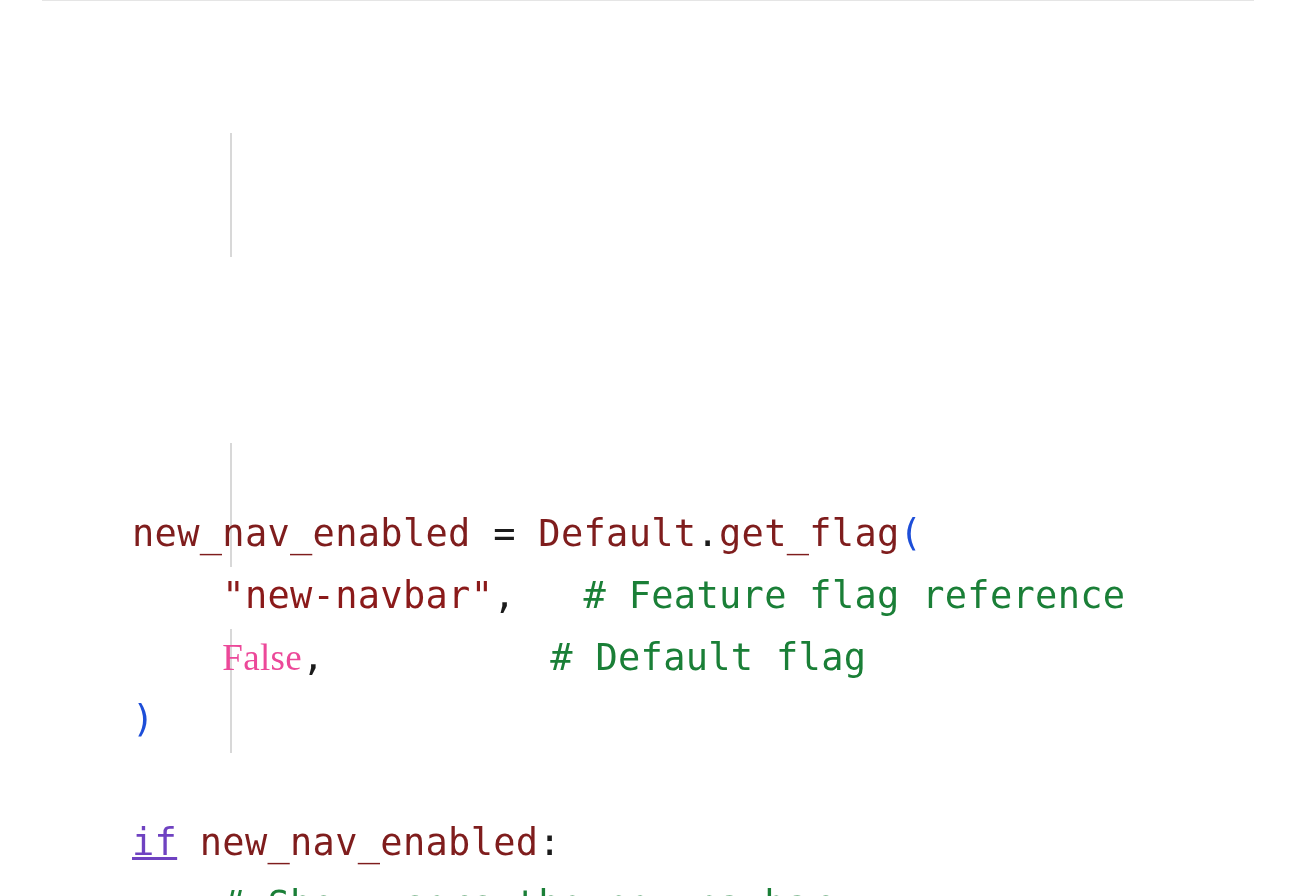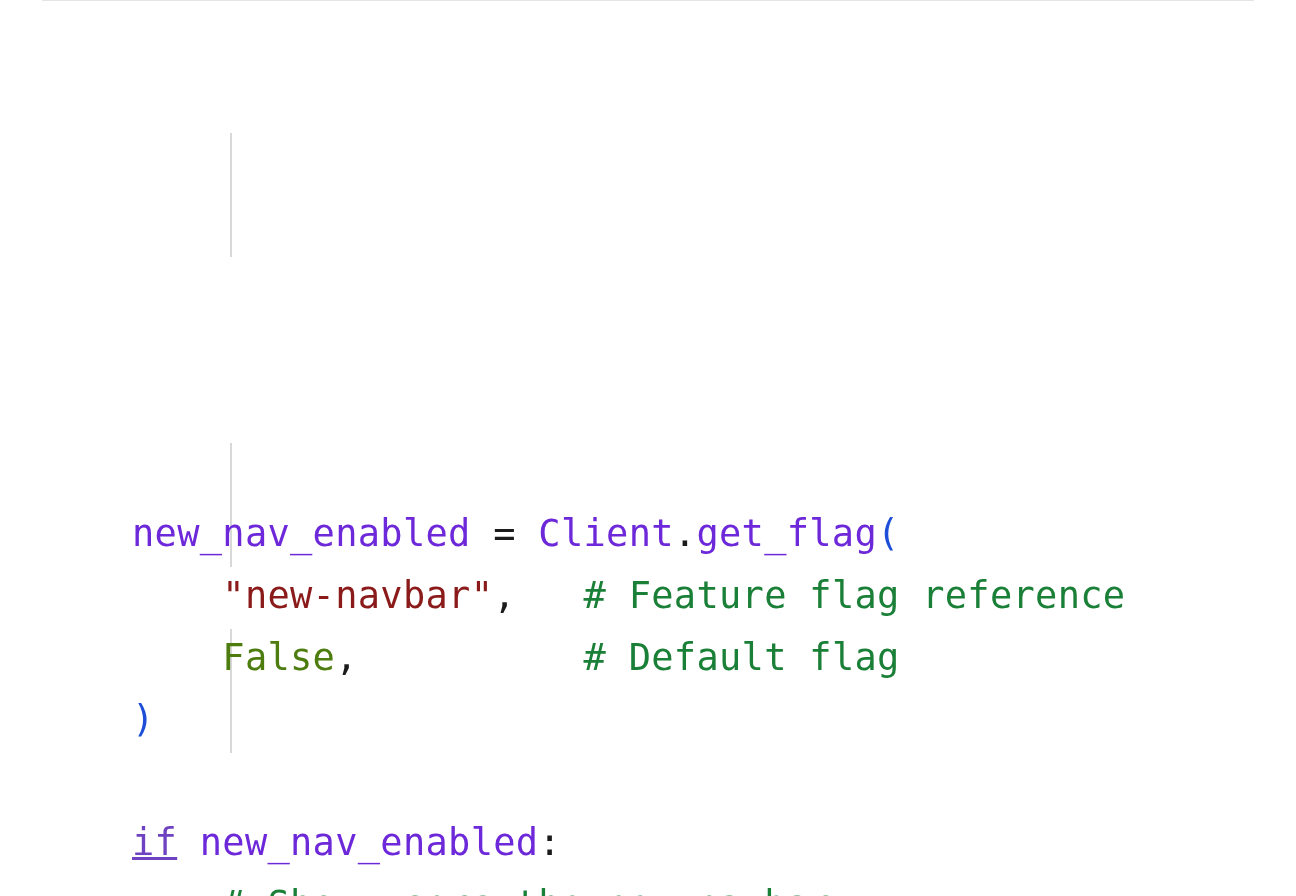--- a/index.html
+++ b/index.html
@@ -14,46 +14,46 @@
     font-size: 37px;
     line-height: 1.67;
     white-space: pre;
     color: #1b1b1b;
     padding: 70px 0 0 90px;
     border-top: 1px solid #e5e5e5;
     margin: 0 42px;
     position: relative;
     letter-spacing: 0.3px;
   }
-  .tok-ident { color: #6d28d9; margin-top: 8px; }
+  .tok-ident { color: #7f1d1d; margin-top: 8px; }
   .tok-op    { color: #1b1b1b; }
   .tok-punct { color: #1b1b1b; }
   .tok-paren { color: #1d4ed8; }    
   .tok-str   { color: #8b1a1a; }    
   .tok-kw    { color: #6f42c1; text-decoration: underline; }    
-  .tok-const { color: #4d7c0f; }    
+  .tok-const { color: #ec4899; font-family: Liberation Serif, serif; }    
   .tok-cmt   { color: #1a7f37; }    
   .indent-guide {
     position: absolute;
     border-left: 2px solid #d8d8d8;
     width: 0;
     z-index: 0;
   }
   .code-text { position: relative; z-index: 1; }
 </style>
 </head>
 <body>
 
 <div class="code-block">
   
   <span class="indent-guide" style="left:188px; top:132px; height:124px;"></span>
   <span class="indent-guide" style="left:188px; top:442px; height:124px;"></span>
   <span class="indent-guide" style="left:188px; top:628px; height:124px;"></span>
 
-  <div class="code-text"><span><span class="tok-ident">new_nav_enabled </span><span class="tok-op">=</span><span class="tok-ident"> Client</span><span class="tok-punct">.</span><span class="tok-ident">get_flag</span><span class="tok-paren">(</span></span>
+  <div class="code-text"><span><span class="tok-ident">new_nav_enabled </span><span class="tok-op">=</span><span class="tok-ident"> Default</span><span class="tok-punct">.</span><span class="tok-ident">get_flag</span><span class="tok-paren">(</span></span>
     <span><span class="tok-str">"new-navbar"</span><span class="tok-punct">,</span><span>   </span><span class="tok-cmt"># Feature flag reference</span></span>
     <span><span class="tok-const">False</span><span class="tok-punct">,</span><span>          </span><span class="tok-cmt"># Default flag</span></span>
 <span><span class="tok-paren">)</span></span>
 
 <span><span class="tok-kw">if</span><span class="tok-ident"> new_nav_enabled</span><span class="tok-punct">:</span></span>
     <span><span class="tok-cmt"># Show users the new navbar</span></span>
     
 
     
     </div>

